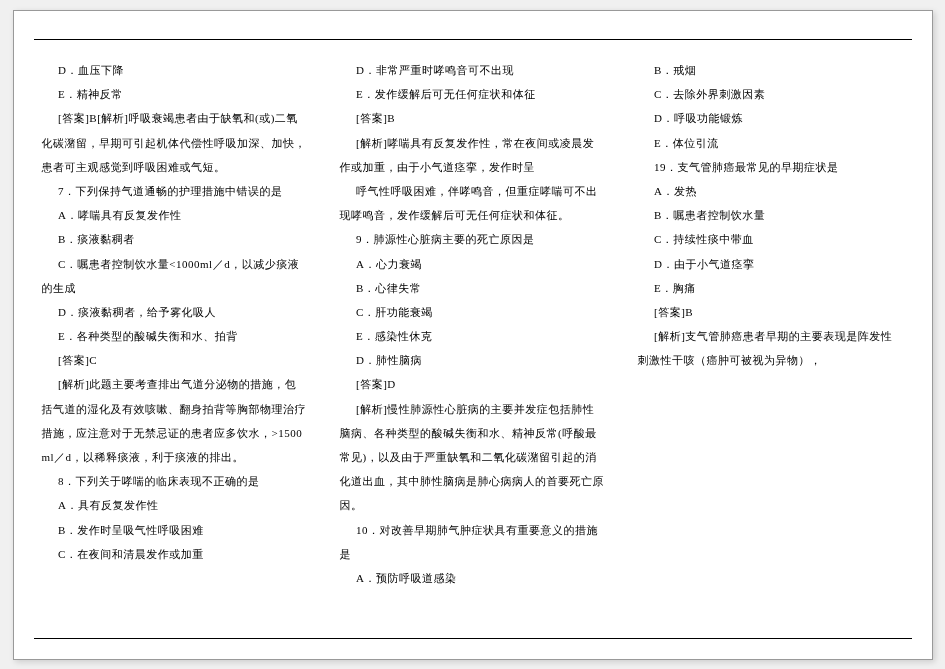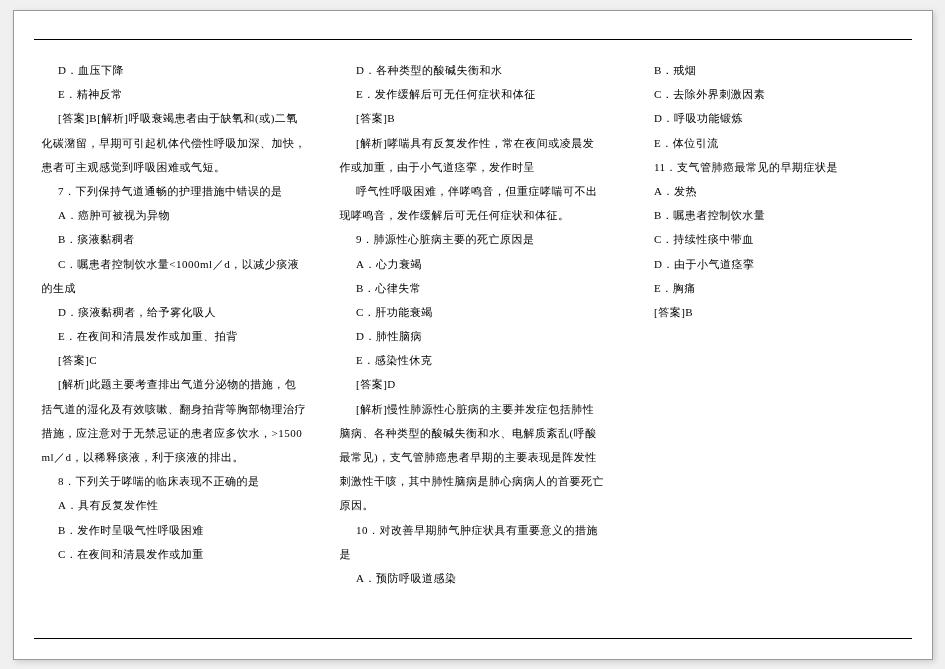--- a/index.html
+++ b/index.html
@@ -50,57 +50,58 @@
 <body>
 
 <div class="page">
   <div class="inner-border">
     <div class="columns">
       <div class="col">
         <span class="line">D．血压下降</span>
         <span class="line">E．精神反常</span>
         <span class="line">[答案]B[解析]呼吸衰竭患者由于缺氧和(或)二氧化碳潴留，早期可引起机体代偿性呼吸加深、加快，患者可主观感觉到呼吸困难或气短。</span>
         <span class="line">7．下列保持气道通畅的护理措施中错误的是</span>
-        <span class="line">A．癌肿可被视为异物</span>
+        <span class="line">A．哮喘具有反复发作性</span>
         <span class="line">B．痰液黏稠者</span>
         <span class="line">C．嘱患者控制饮水量&lt;1000ml／d，以减少痰液的生成</span>
         <span class="line">D．痰液黏稠者，给予雾化吸人</span>
-        <span class="line">E．在夜间和清晨发作或加重、拍背</span>
+        <span class="line">E．各种类型的酸碱失衡和水、拍背</span>
         <span class="line">[答案]C</span>
         <span class="line">[解析]此题主要考查排出气道分泌物的措施，包括气道的湿化及有效咳嗽、翻身拍背等胸部物理治疗措施，应注意对于无禁忌证的患者应多饮水，&gt;1500ml／d，以稀释痰液，利于痰液的排出。</span>
         <span class="line">8．下列关于哮喘的临床表现不正确的是</span>
         <span class="line">A．具有反复发作性</span>
         <span class="line">B．发作时呈吸气性呼吸困难</span>
         <span class="line">C．在夜间和清晨发作或加重</span>
       </div>
       <div class="col">
-        <span class="line">D．各种类型的酸碱失衡和水</span>
+        <span class="line">D．非常严重时哮鸣音可不出现</span>
         <span class="line">E．发作缓解后可无任何症状和体征</span>
         <span class="line">[答案]B</span>
         <span class="line">[解析]哮喘具有反复发作性，常在夜间或凌晨发作或加重，由于小气道痉挛，发作时呈</span>
         <span class="line">呼气性呼吸困难，伴哮鸣音，但重症哮喘可不出现哮鸣音，发作缓解后可无任何症状和体征。</span>
         <span class="line">9．肺源性心脏病主要的死亡原因是</span>
         <span class="line">A．心力衰竭</span>
         <span class="line">B．心律失常</span>
         <span class="line">C．肝功能衰竭</span>
+        <span class="line">E．感染性休克</span>
         <span class="line">D．肺性脑病</span>
-        <span class="line">E．感染性休克</span>
         <span class="line">[答案]D</span>
-        <span class="line">[解析]慢性肺源性心脏病的主要并发症包括肺性脑病、各种类型的酸碱失衡和水、电解质紊乱(呼酸最常见)，支气管肺癌患者早期的主要表现是阵发性刺激性干咳，其中肺性脑病是肺心病病人的首要死亡原因。</span>
+        <span class="line">[解析]慢性肺源性心脏病的主要并发症包括肺性脑病、各种类型的酸碱失衡和水、精神反常(呼酸最常见)，以及由于严重缺氧和二氧化碳潴留引起的消化道出血，其中肺性脑病是肺心病病人的首要死亡原因。</span>
         <span class="line">10．对改善早期肺气肿症状具有重要意义的措施是</span>
         <span class="line">A．预防呼吸道感染</span>
       </div>
       <div class="col">
         <span class="line">B．戒烟</span>
         <span class="line">C．去除外界刺激因素</span>
         <span class="line">D．呼吸功能锻炼</span>
         <span class="line">E．体位引流</span>
-        <span class="line">11．支气管肺癌最常见的早期症状是</span>
+        <span class="line">19．支气管肺癌最常见的早期症状是</span>
         <span class="line">A．发热</span>
         <span class="line">B．嘱患者控制饮水量</span>
         <span class="line">C．持续性痰中带血</span>
         <span class="line">D．由于小气道痉挛</span>
         <span class="line">E．胸痛</span>
         <span class="line">[答案]B</span>
+        <span class="line">[解析]支气管肺癌患者早期的主要表现是阵发性刺激性干咳（癌肿可被视为异物），</span>
       </div>
     </div>
   </div>
 </div>
 
 </body></html>

